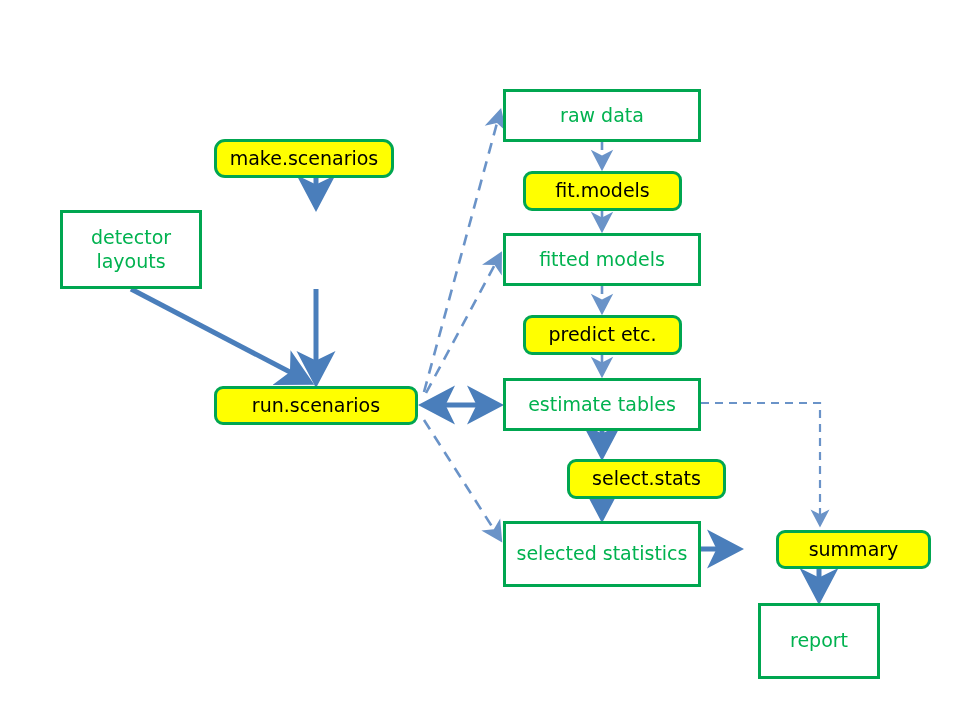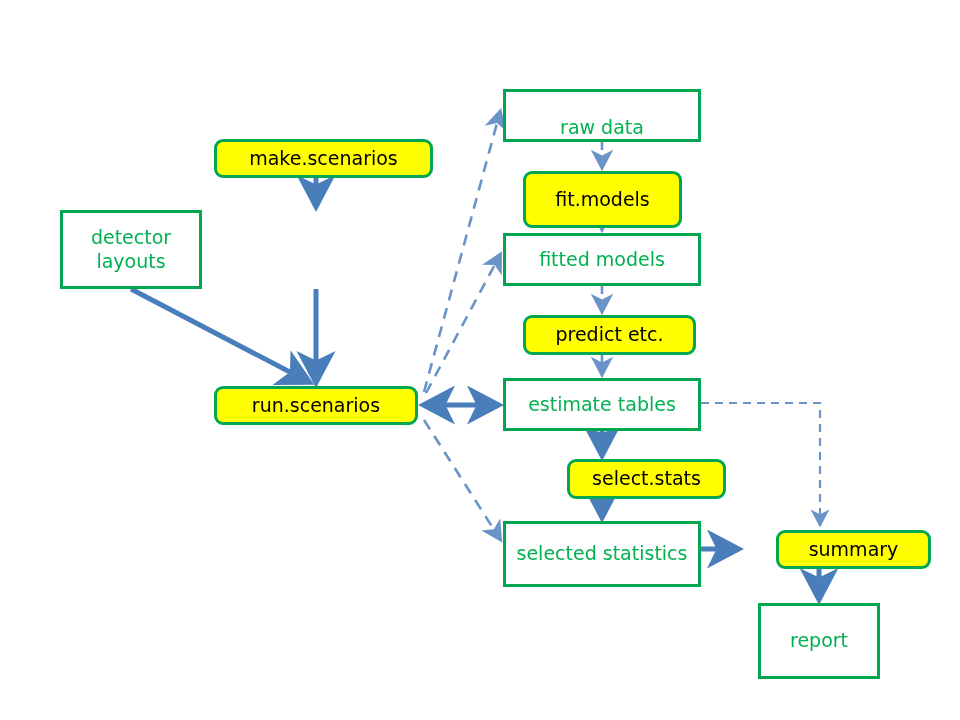--- a/index.html
+++ b/index.html
@@ -96,47 +96,47 @@
 
     <line x1="602" y1="499" x2="602" y2="517" stroke="#4a7ebb" stroke-width="5" marker-end="url(#ah-thick)"></line>
 
     <line x1="701" y1="549" x2="738" y2="549" stroke="#4a7ebb" stroke-width="5" marker-end="url(#ah-thick)"></line>
 
     <path d="M701,403 L820,403 L820,524" fill="none" stroke="#6a93c8" stroke-width="2.2" stroke-dasharray="8 6" marker-end="url(#ah-thin)"></path>
 
     <line x1="819" y1="569" x2="819" y2="599" stroke="#4a7ebb" stroke-width="5" marker-end="url(#ah-thick)"></line>
   </svg>
 
-  <div class="node node-func" style="left:214px; top:139px; width:219px; height:39px;">
+  <div class="node node-func" style="left:214px; top:139px; width:180px; height:39px;border-radius:11px;">
     <span>make.scenarios</span>
   </div>
 
   <div class="node node-data" style="left:60px; top:210px; width:142px; height:79px;">
     <span style="white-space:pre-line;">detector
 layouts</span>
   </div>
 
 
   <div class="node node-func" style="left:214px; top:386px; width:204px; height:39px;">
     <span>run.scenarios</span>
   </div>
 
-  <div class="node node-data" style="left:503px; top:89px; width:198px; height:53px;align-items:flex-end;">
+  <div class="node node-data" style="left:503px; top:89px; width:198px; height:53px;">
     <span>raw data</span>
   </div>
 
-  <div class="node node-func" style="left:523px; top:171px; width:159px; height:57px;">
+  <div class="node node-func" style="left:523px; top:171px; width:159px; height:40px;">
     <span>fit.models</span>
   </div>
 
   <div class="node node-data" style="left:503px; top:233px; width:198px; height:53px;">
     <span>fitted models</span>
   </div>
 
-  <div class="node node-func" style="left:523px; top:315px; width:173px; height:40px;">
+  <div class="node node-func" style="left:523px; top:315px; width:159px; height:40px;">
     <span>predict etc.</span>
   </div>
 
   <div class="node node-data" style="left:503px; top:378px; width:198px; height:53px;">
     <span>estimate tables</span>
   </div>
 
   <div class="node node-func" style="left:523px; top:459px; width:159px; height:40px;margin-left:44px;">
     <span>select.stats</span>
   </div>

